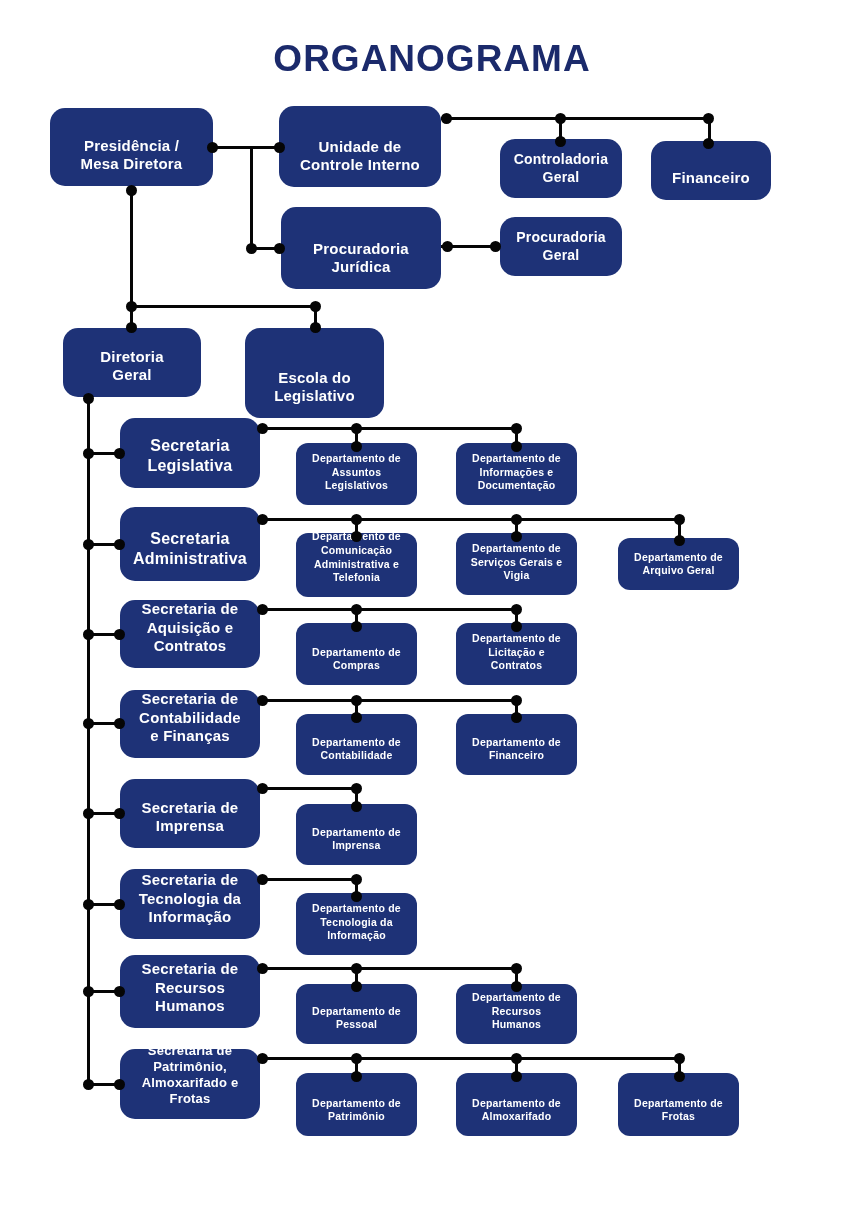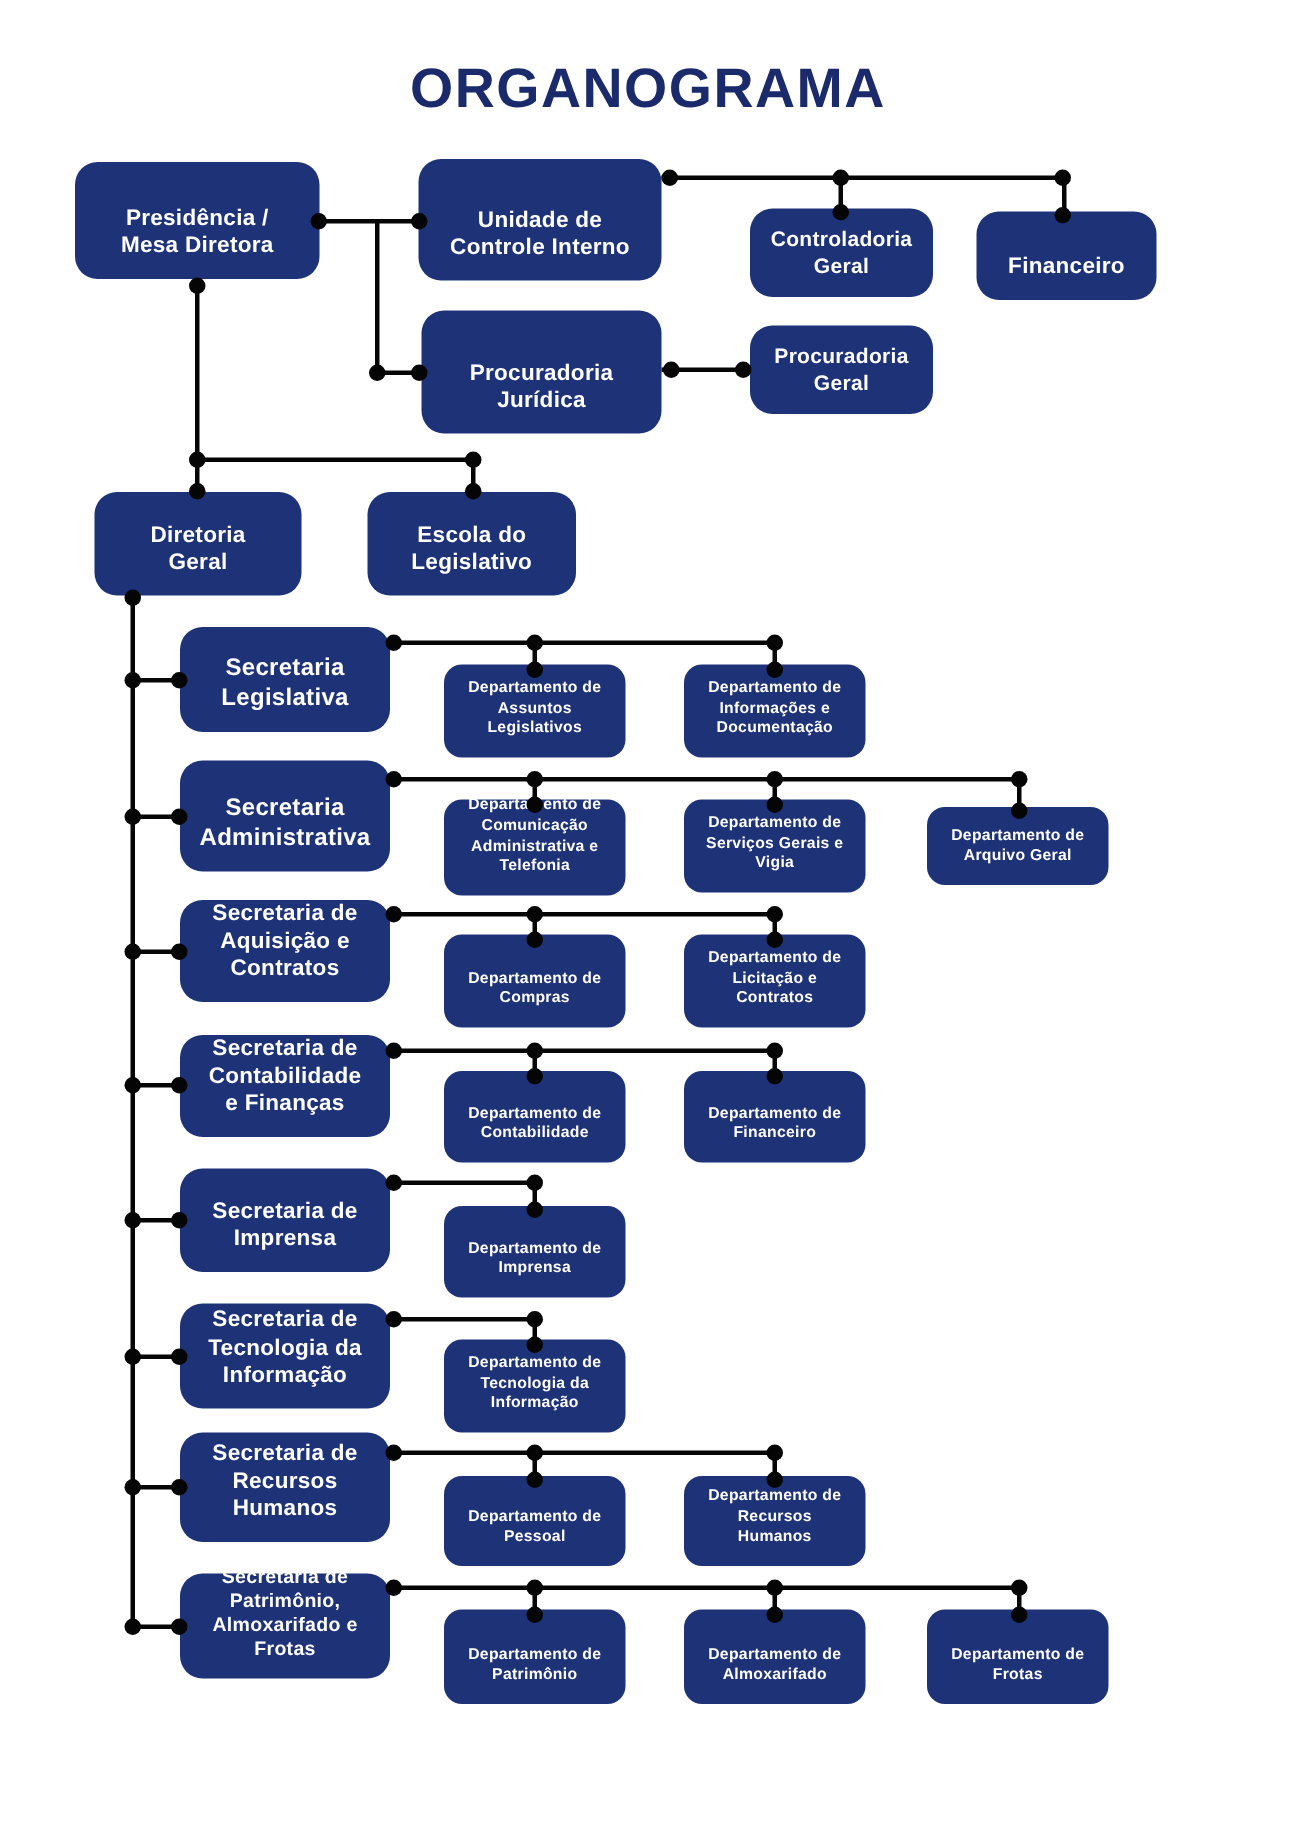--- a/index.html
+++ b/index.html
@@ -87,21 +87,21 @@
       </div>
       <div class="node" style="left: 281px; top: 207px; width: 160px; height: 82px; font-size: 15px; background: rgb(30, 50, 119); color: rgb(255, 255, 255);">
         <div>Procuradoria<br>Jurídica</div>
       </div>
       <div class="node" style="left: 500px; top: 217px; width: 122px; height: 59px; font-size: 14px; background: rgb(30, 50, 119); color: rgb(255, 255, 255);">
         <div>Procuradoria<br>Geral</div>
       </div>
       <div class="node" style="left: 63px; top: 328px; width: 138px; height: 69px; font-size: 15px; background: rgb(30, 50, 119); color: rgb(255, 255, 255);">
         <div>Diretoria<br>Geral</div>
       </div>
-      <div class="node" style="left: 245px; top: 328px; width: 139px; height: 69px; font-size: 15px; background: rgb(30, 50, 119); color: rgb(255, 255, 255);">
+      <div class="node" style="left: 245px; top: 328px; width: 139px; height: 90px; font-size: 15px; background: rgb(30, 50, 119); color: rgb(255, 255, 255);">
         <div>Escola do<br>Legislativo</div>
       </div>
       <div class="node" style="left: 120px; top: 418px; width: 140px; height: 70px; font-size: 16px; background: rgb(30, 50, 119); color: rgb(255, 255, 255);">
         <div>Secretaria<br>Legislativa</div>
       </div>
       <div class="node" style="left: 120px; top: 507px; width: 140px; height: 74px; font-size: 16px; background: rgb(30, 50, 119); color: rgb(255, 255, 255);">
         <div>Secretaria<br>Administrativa</div>
       </div>
       <div class="node" style="left: 120px; top: 600px; width: 140px; height: 68px; font-size: 15px; background: rgb(30, 50, 119); color: rgb(255, 255, 255);">
         <div>Secretaria de<br>Aquisição e<br>Contratos</div>

